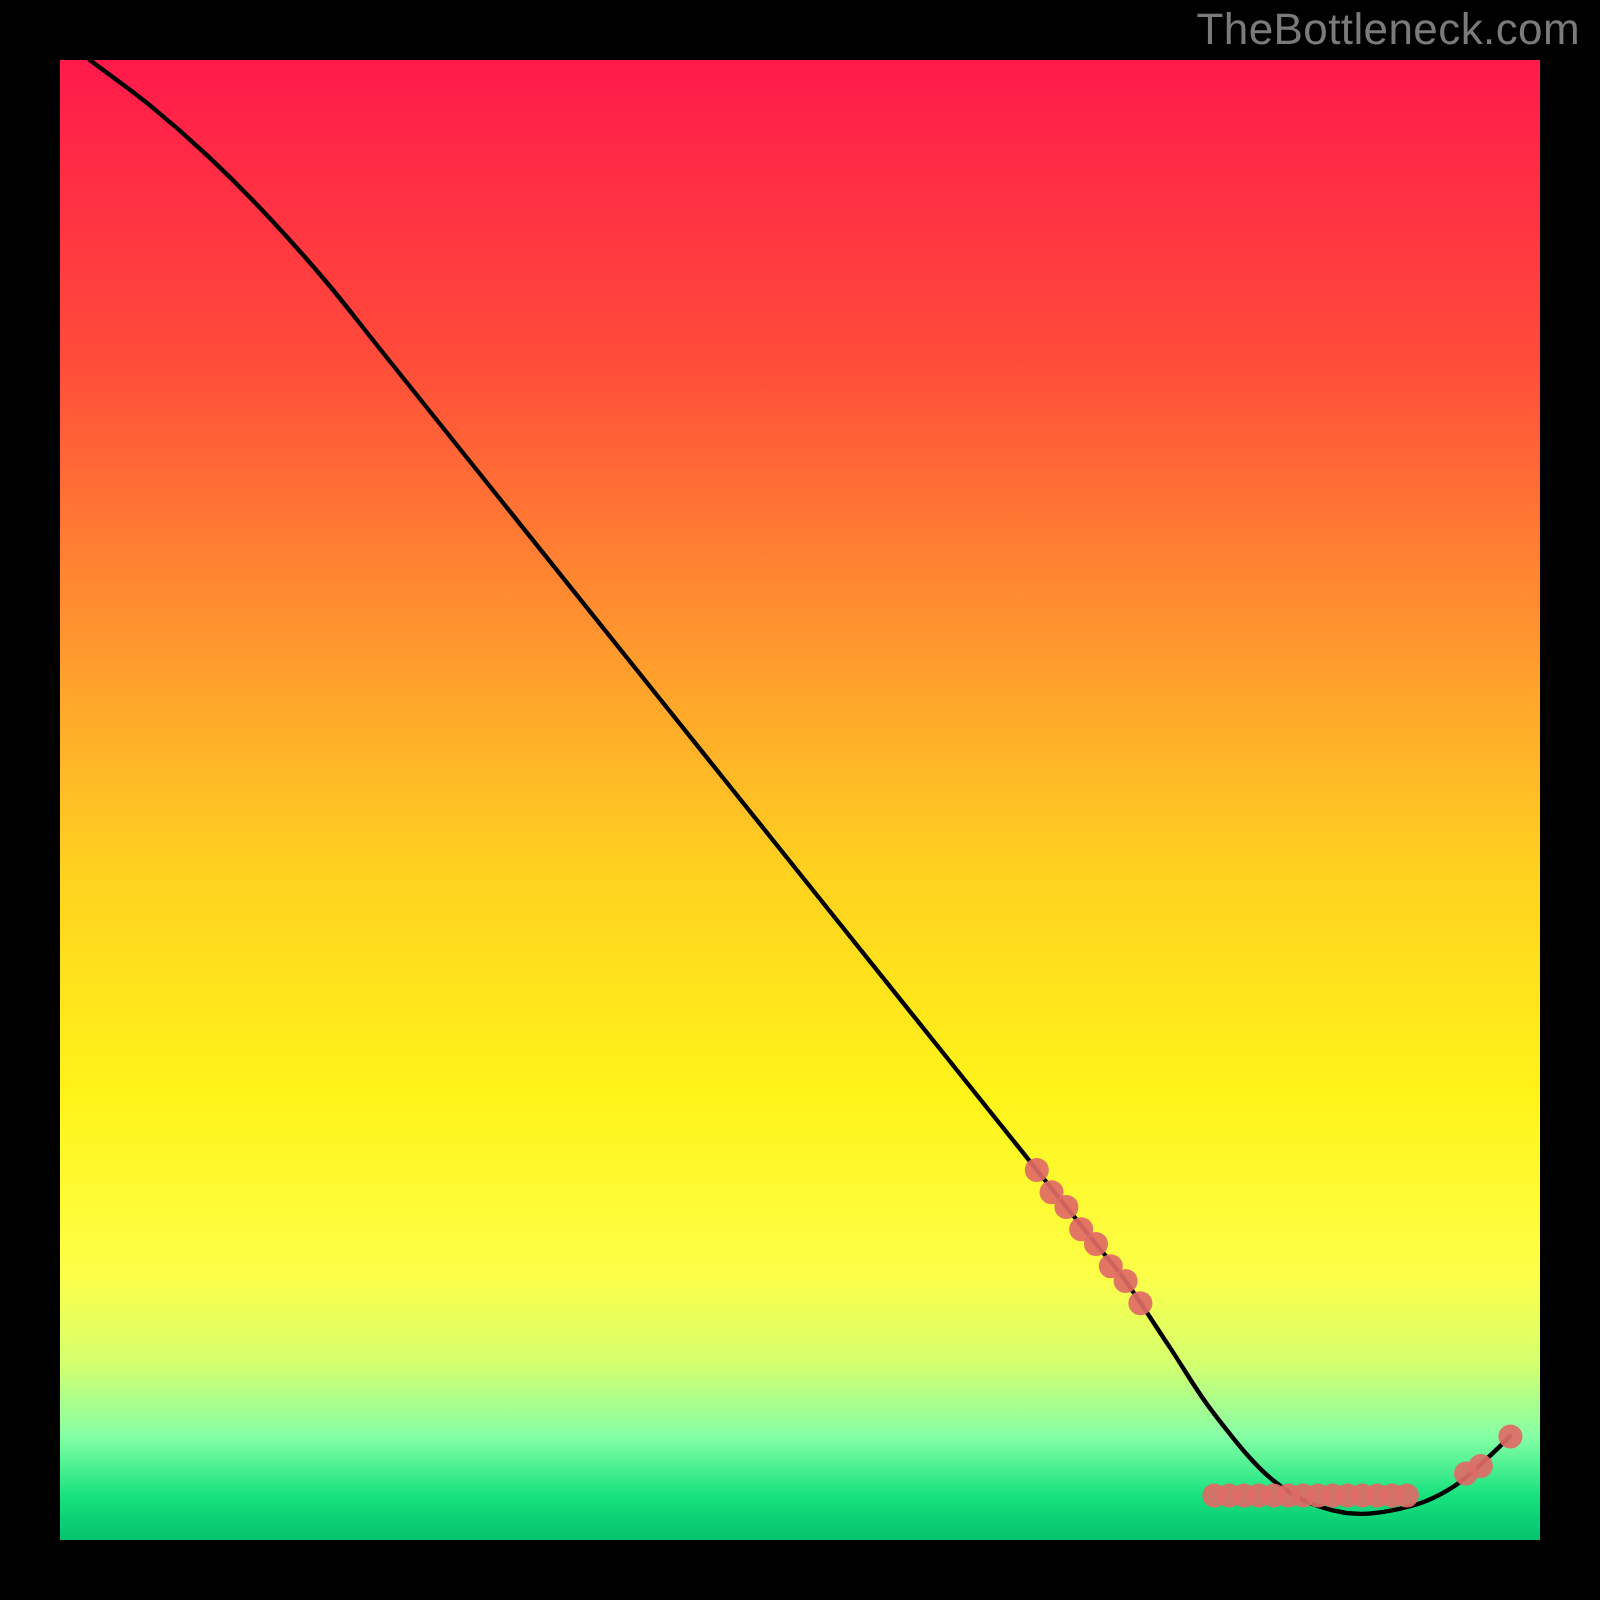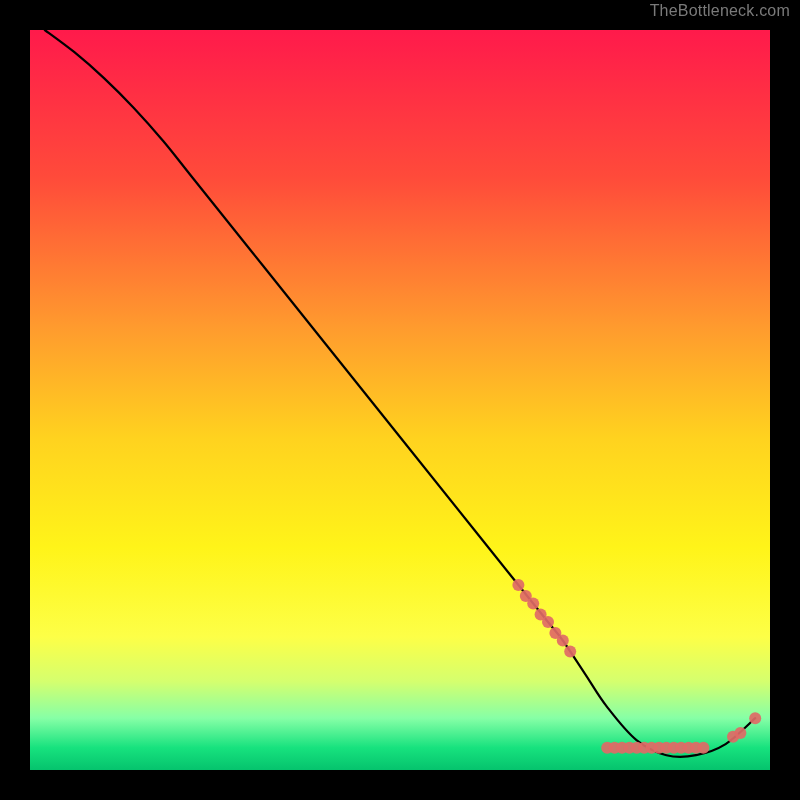--- a/index.html
+++ b/index.html
@@ -15,21 +15,21 @@
     position: relative;
     width: 800px;
     height: 800px;
     background: #000;
   }
   .watermark {
     position: absolute;
     top: 2px;
     right: 10px;
     color: #7a7a7a;
-    font-size: 16px;
+    font-size: 22px;
     letter-spacing: 0.2px;
     font-weight: 500;
     user-select: none;
   }
   .plot {
     position: absolute;
     left: 30px;
     top: 30px;
     width: 740px;
     height: 740px;

